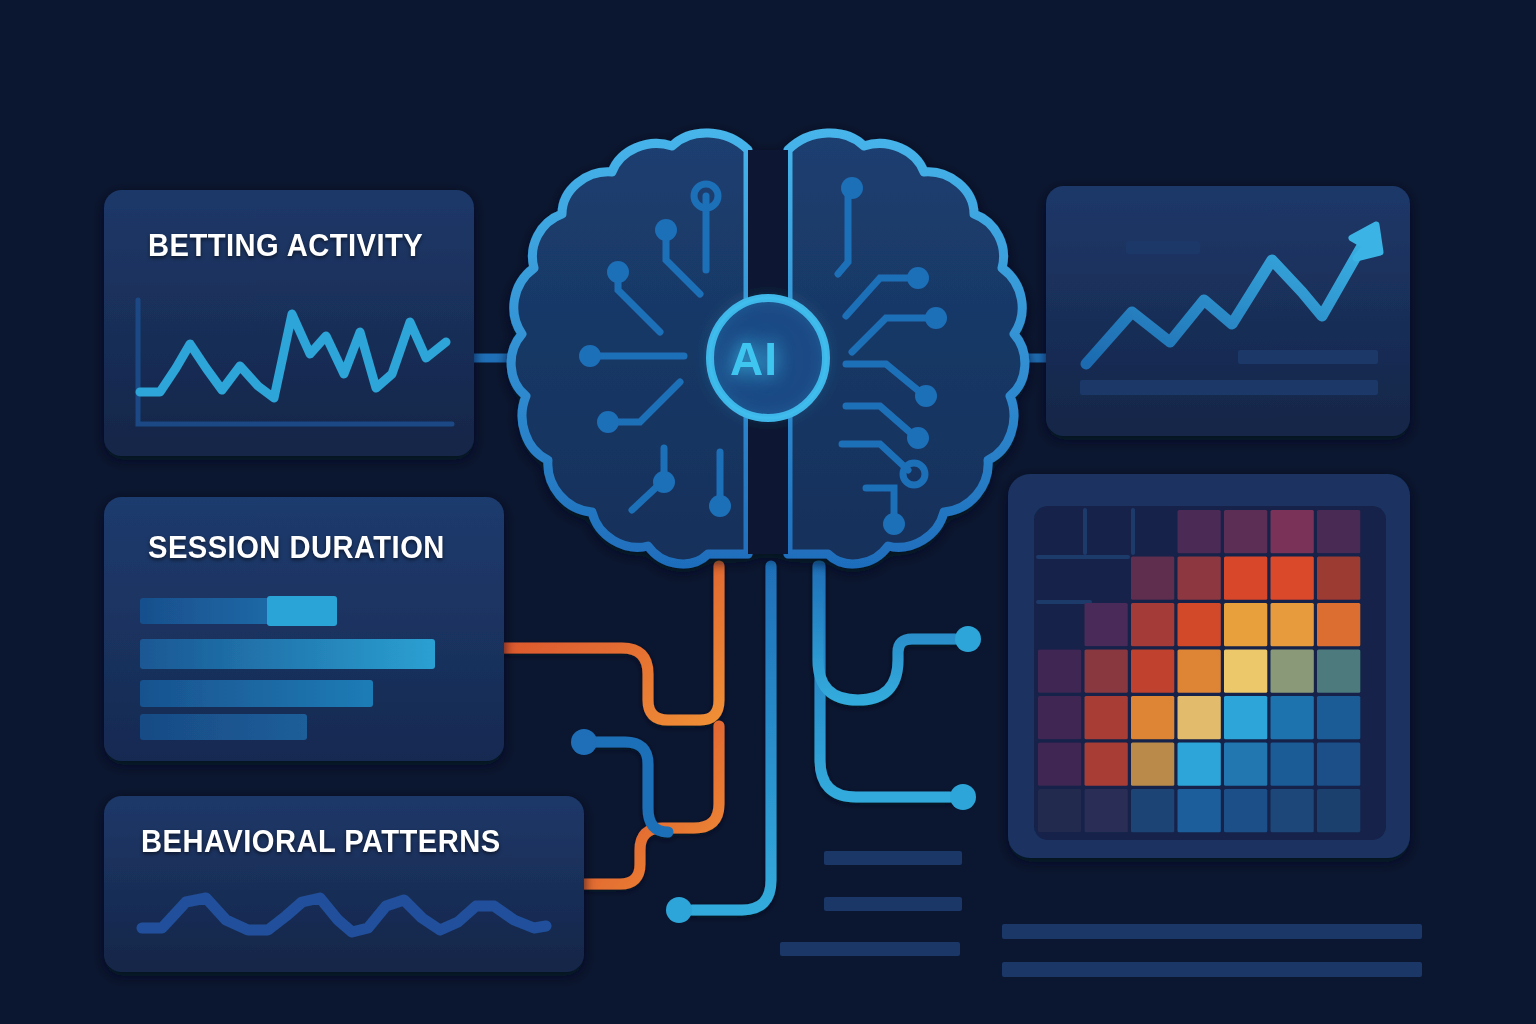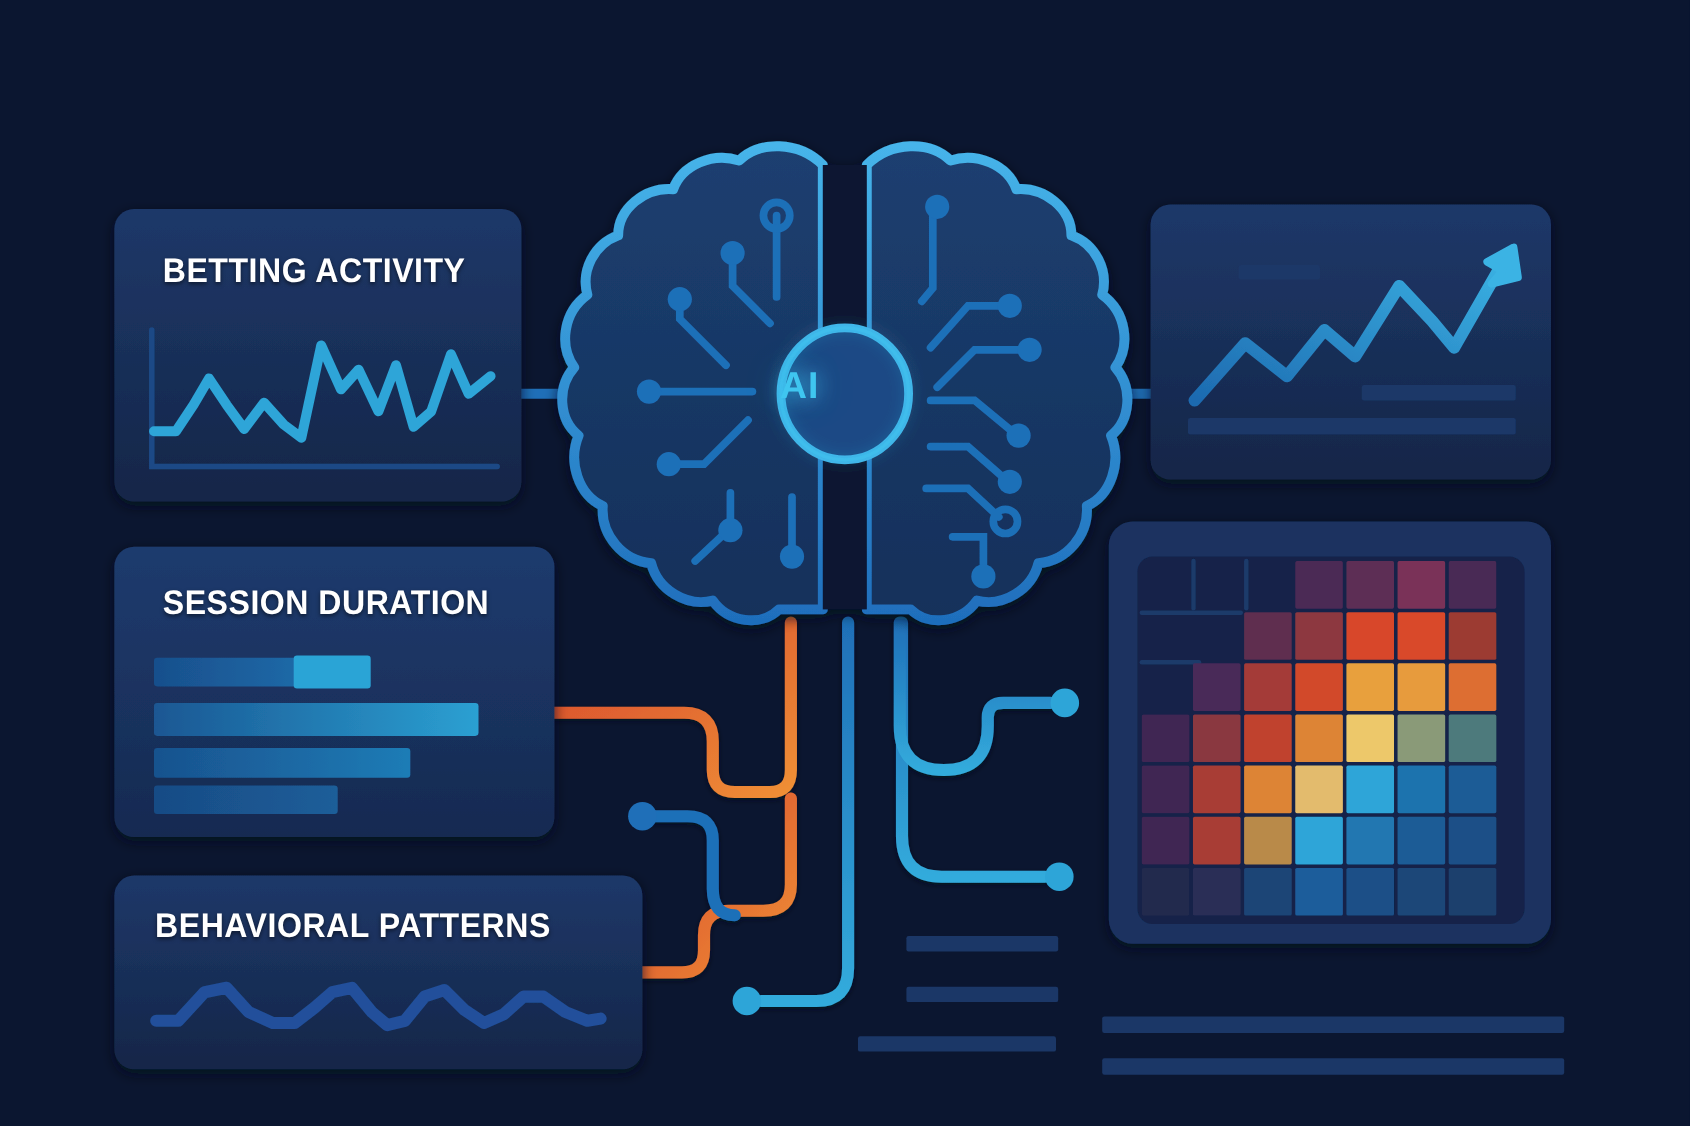--- a/index.html
+++ b/index.html
@@ -20,22 +20,22 @@
     white-space:nowrap;
     font-family:"Liberation Sans","DejaVu Sans",sans-serif;
     text-shadow:0 2px 4px rgba(0,0,0,.55);
     transform:scaleX(0.94);
     transform-origin:left center;
   }
   #t-betting{left:148px;top:228px;}
   #t-session{left:148px;top:530px;}
   #t-behavior{left:141px;top:824px;}
   .ai-label{
-    position:absolute;left:709px;top:332px;
-    font-size:34px;font-weight:700;letter-spacing:1px;
+    position:absolute;left:730px;top:332px;
+    font-size:46px;font-weight:700;letter-spacing:1px;
     color:#3fc6f0;
     font-family:"Liberation Sans","DejaVu Sans",sans-serif;
     text-shadow:0 0 18px rgba(63,198,240,.85),0 0 36px rgba(63,198,240,.45);
   }
 </style>
 </head>
 <body>
 
 <div id="stage">
 

